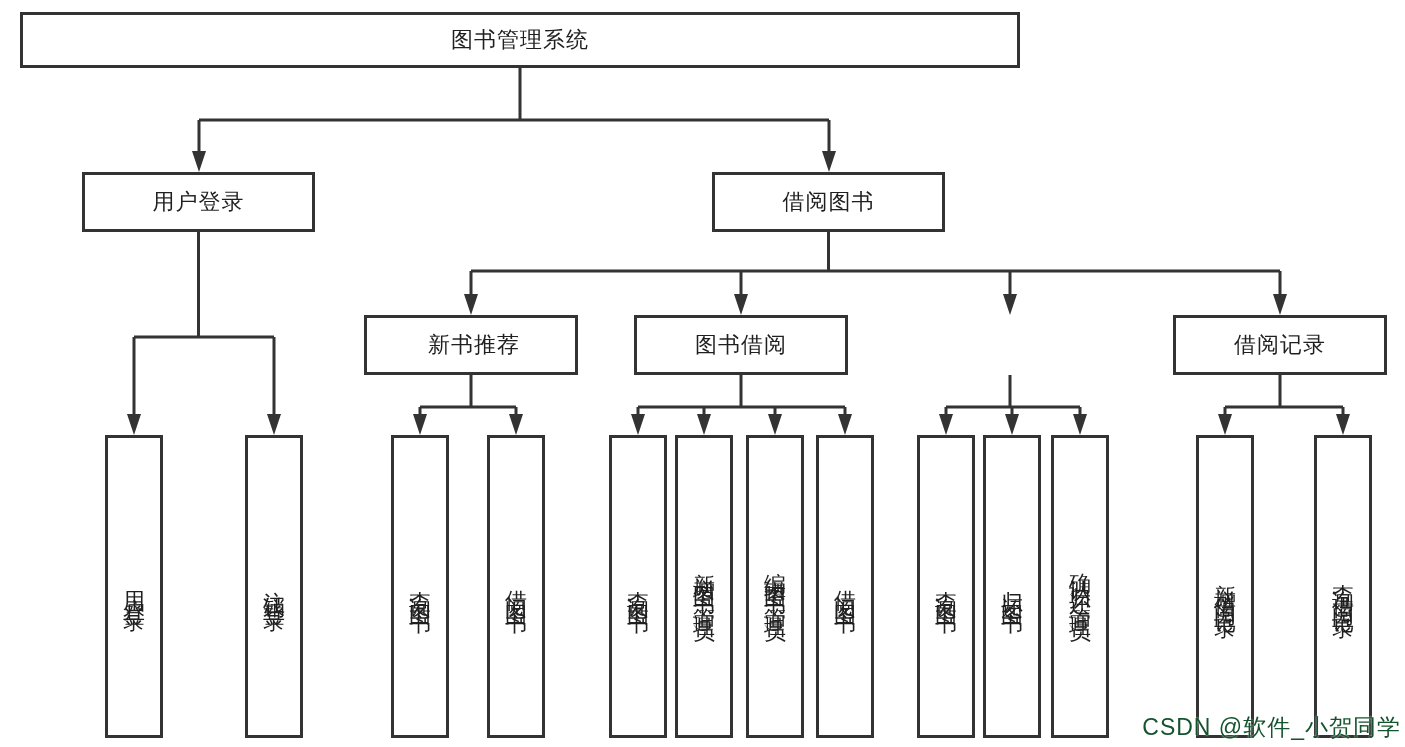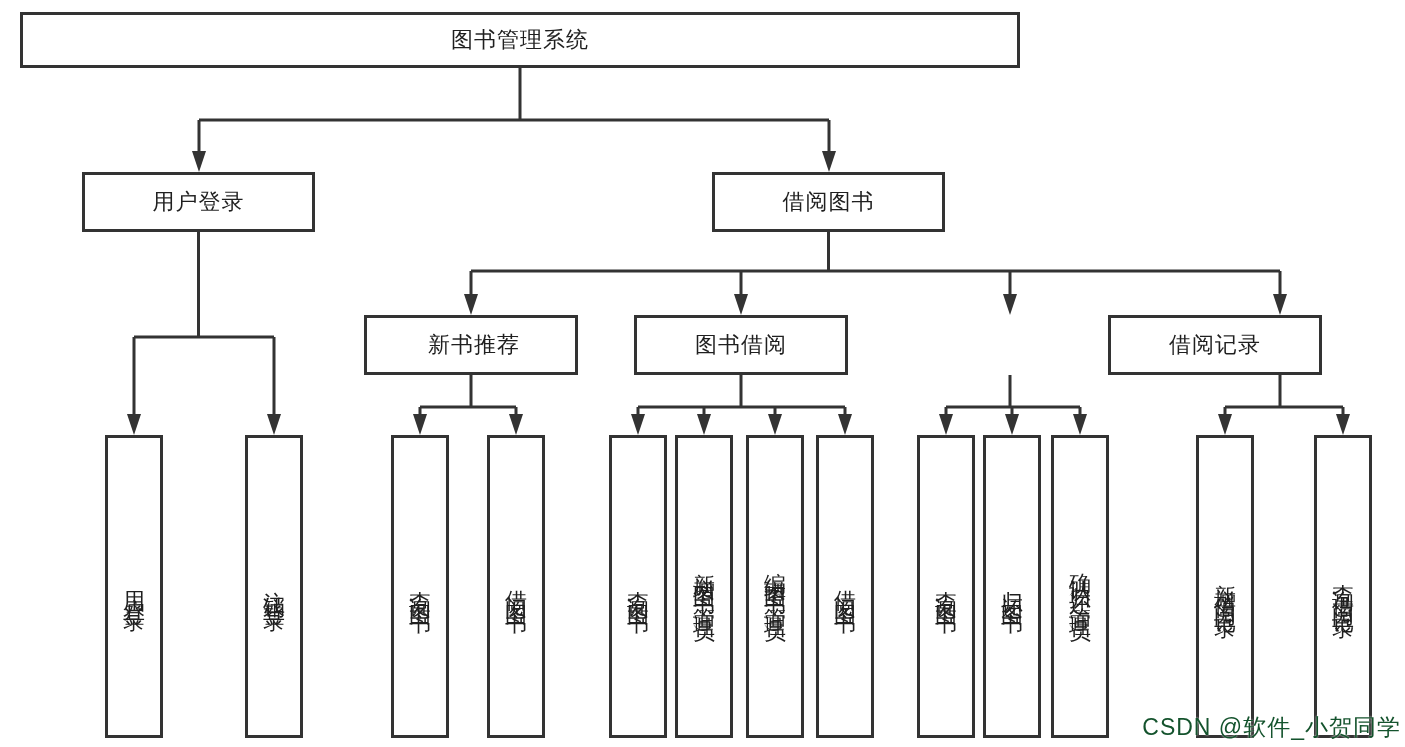--- a/index.html
+++ b/index.html
@@ -107,21 +107,21 @@
   <div class="node lvl2" style="left:712px;">
     <span>借阅图书</span>
   </div>
 
   <div class="node lvl3" style="left:364px;padding-left:6px;">
     <span>新书推荐</span>
   </div>
   <div class="node lvl3" style="left:634px;">
     <span>图书借阅</span>
   </div>
-  <div class="node lvl3" style="left:1108px;">
+  <div class="node lvl3" style="left:1173px;">
     <span>借阅记录</span>
   </div>
 
   <div class="node leaf" style="left:105px;">
     <span>用户登录</span>
   </div>
   <div class="node leaf" style="left:245px;">
     <span>注销登录</span>
   </div>
 

